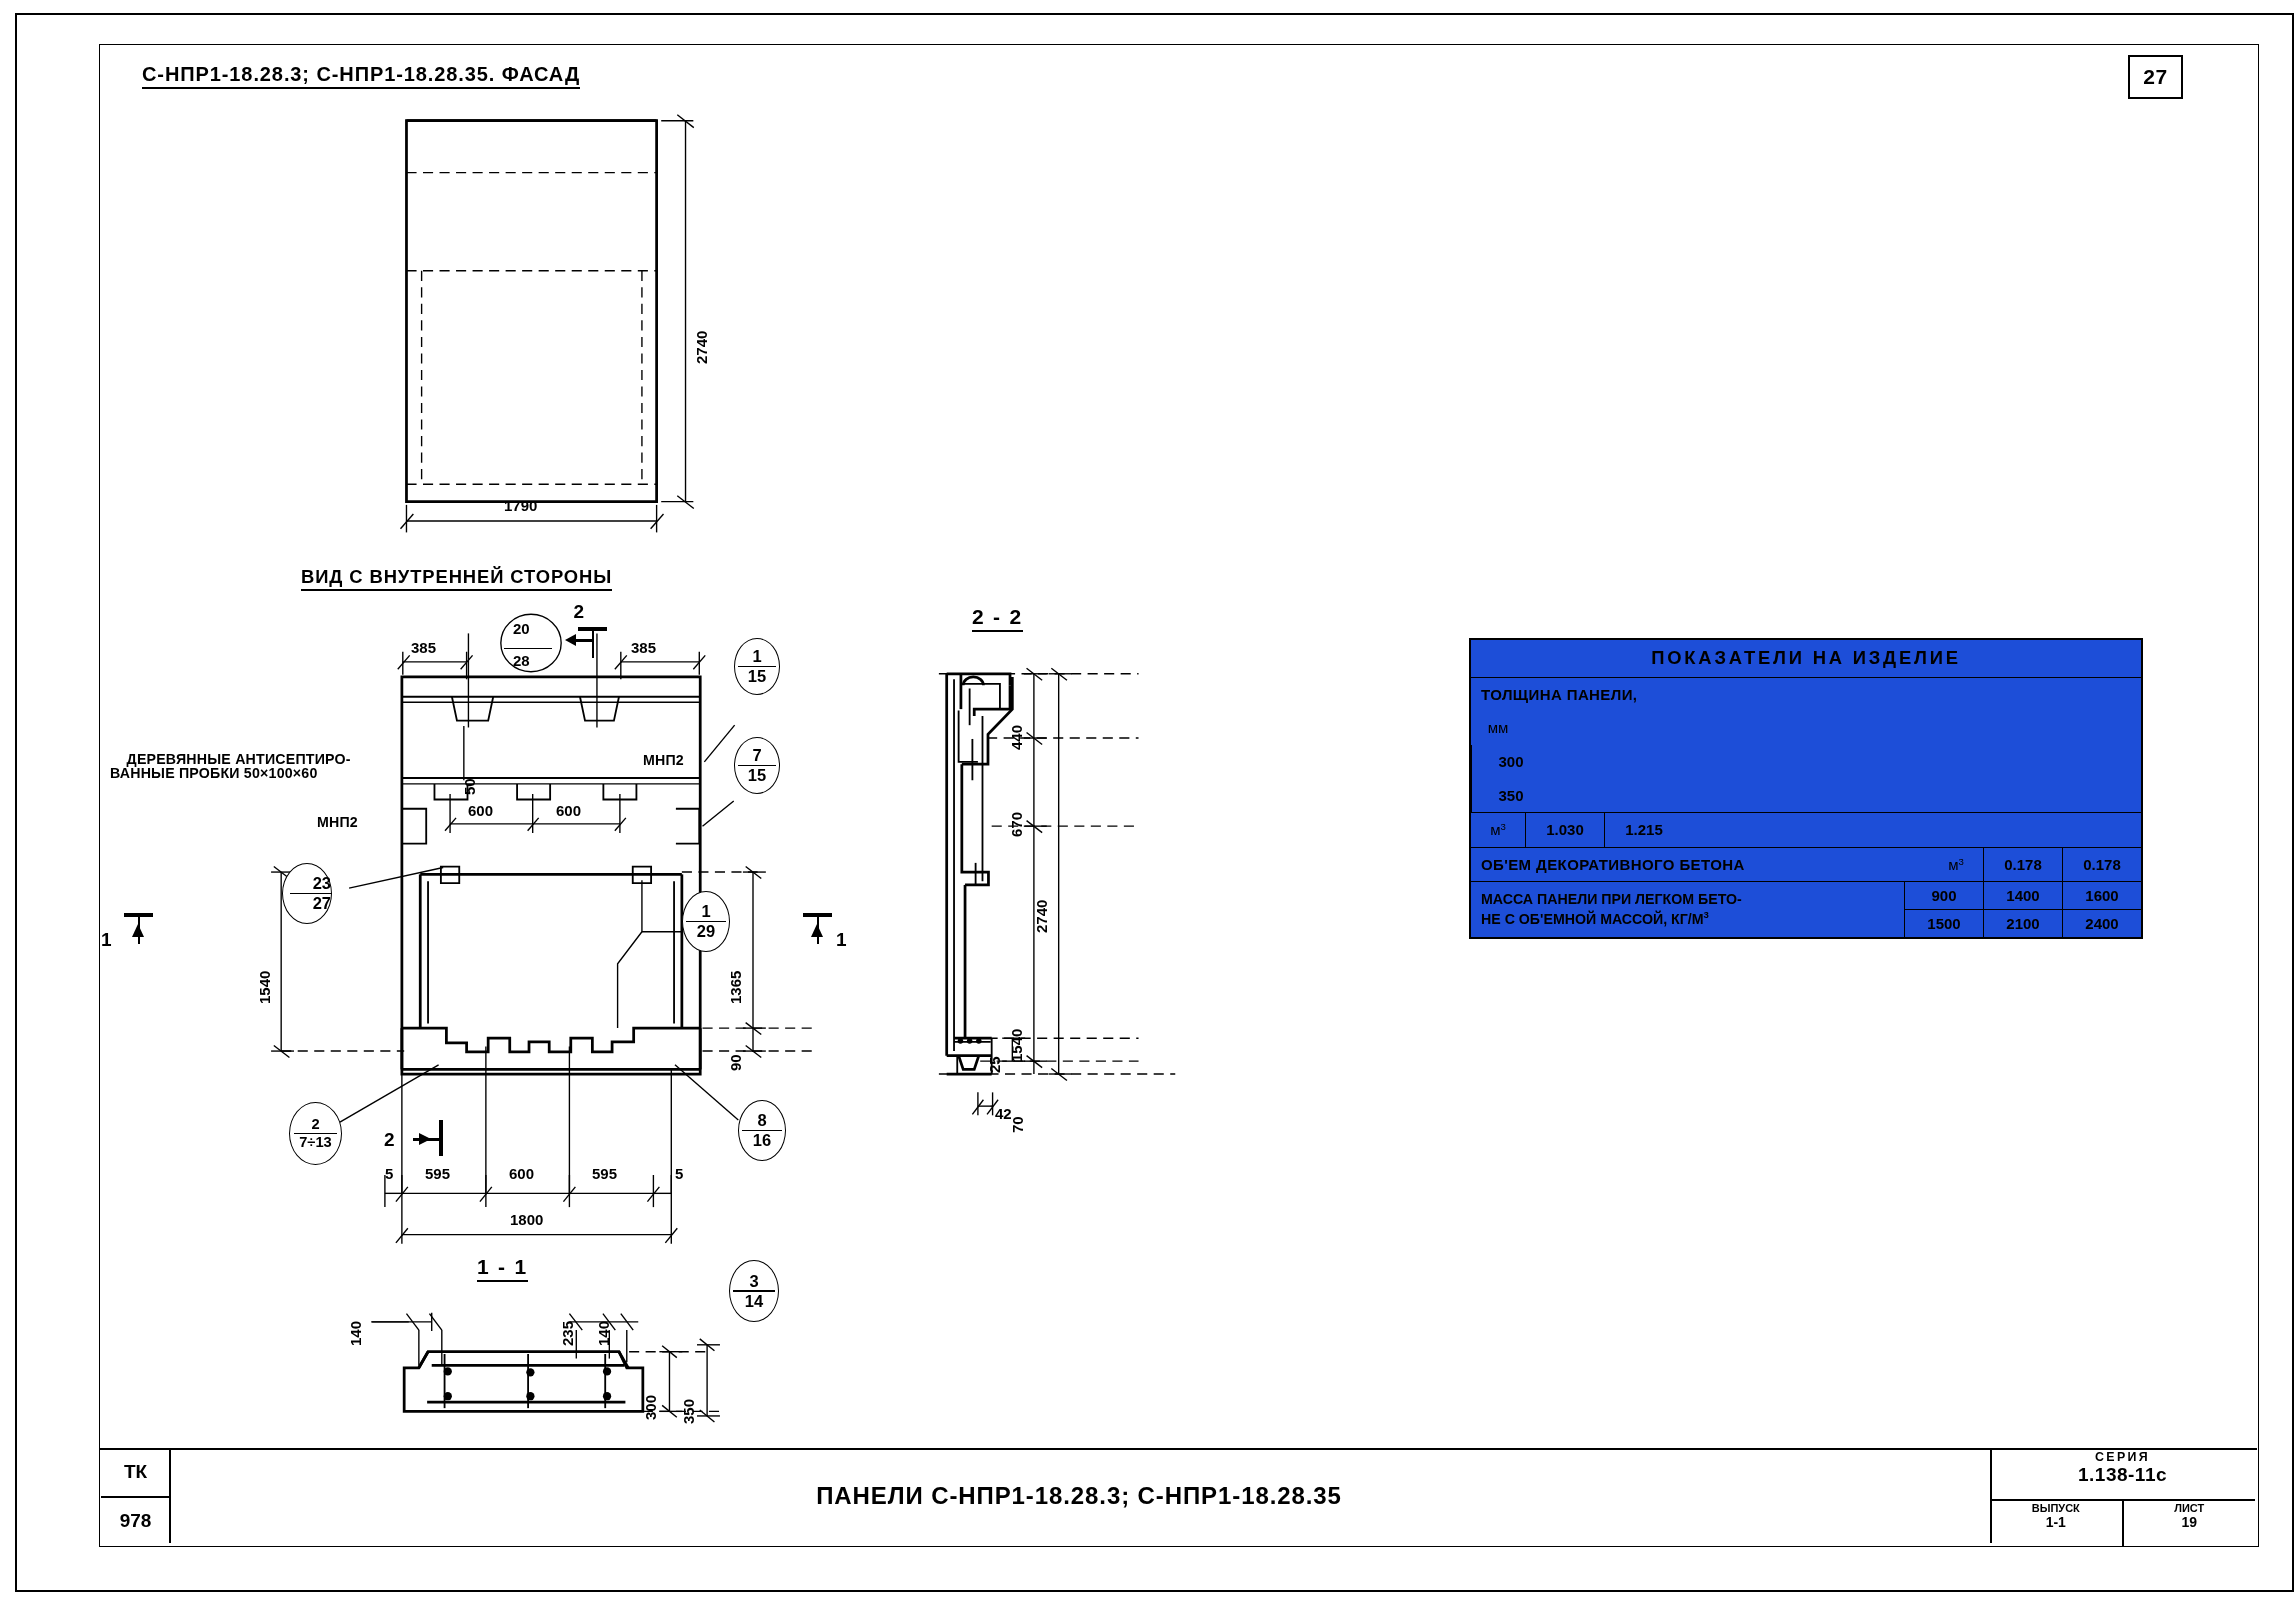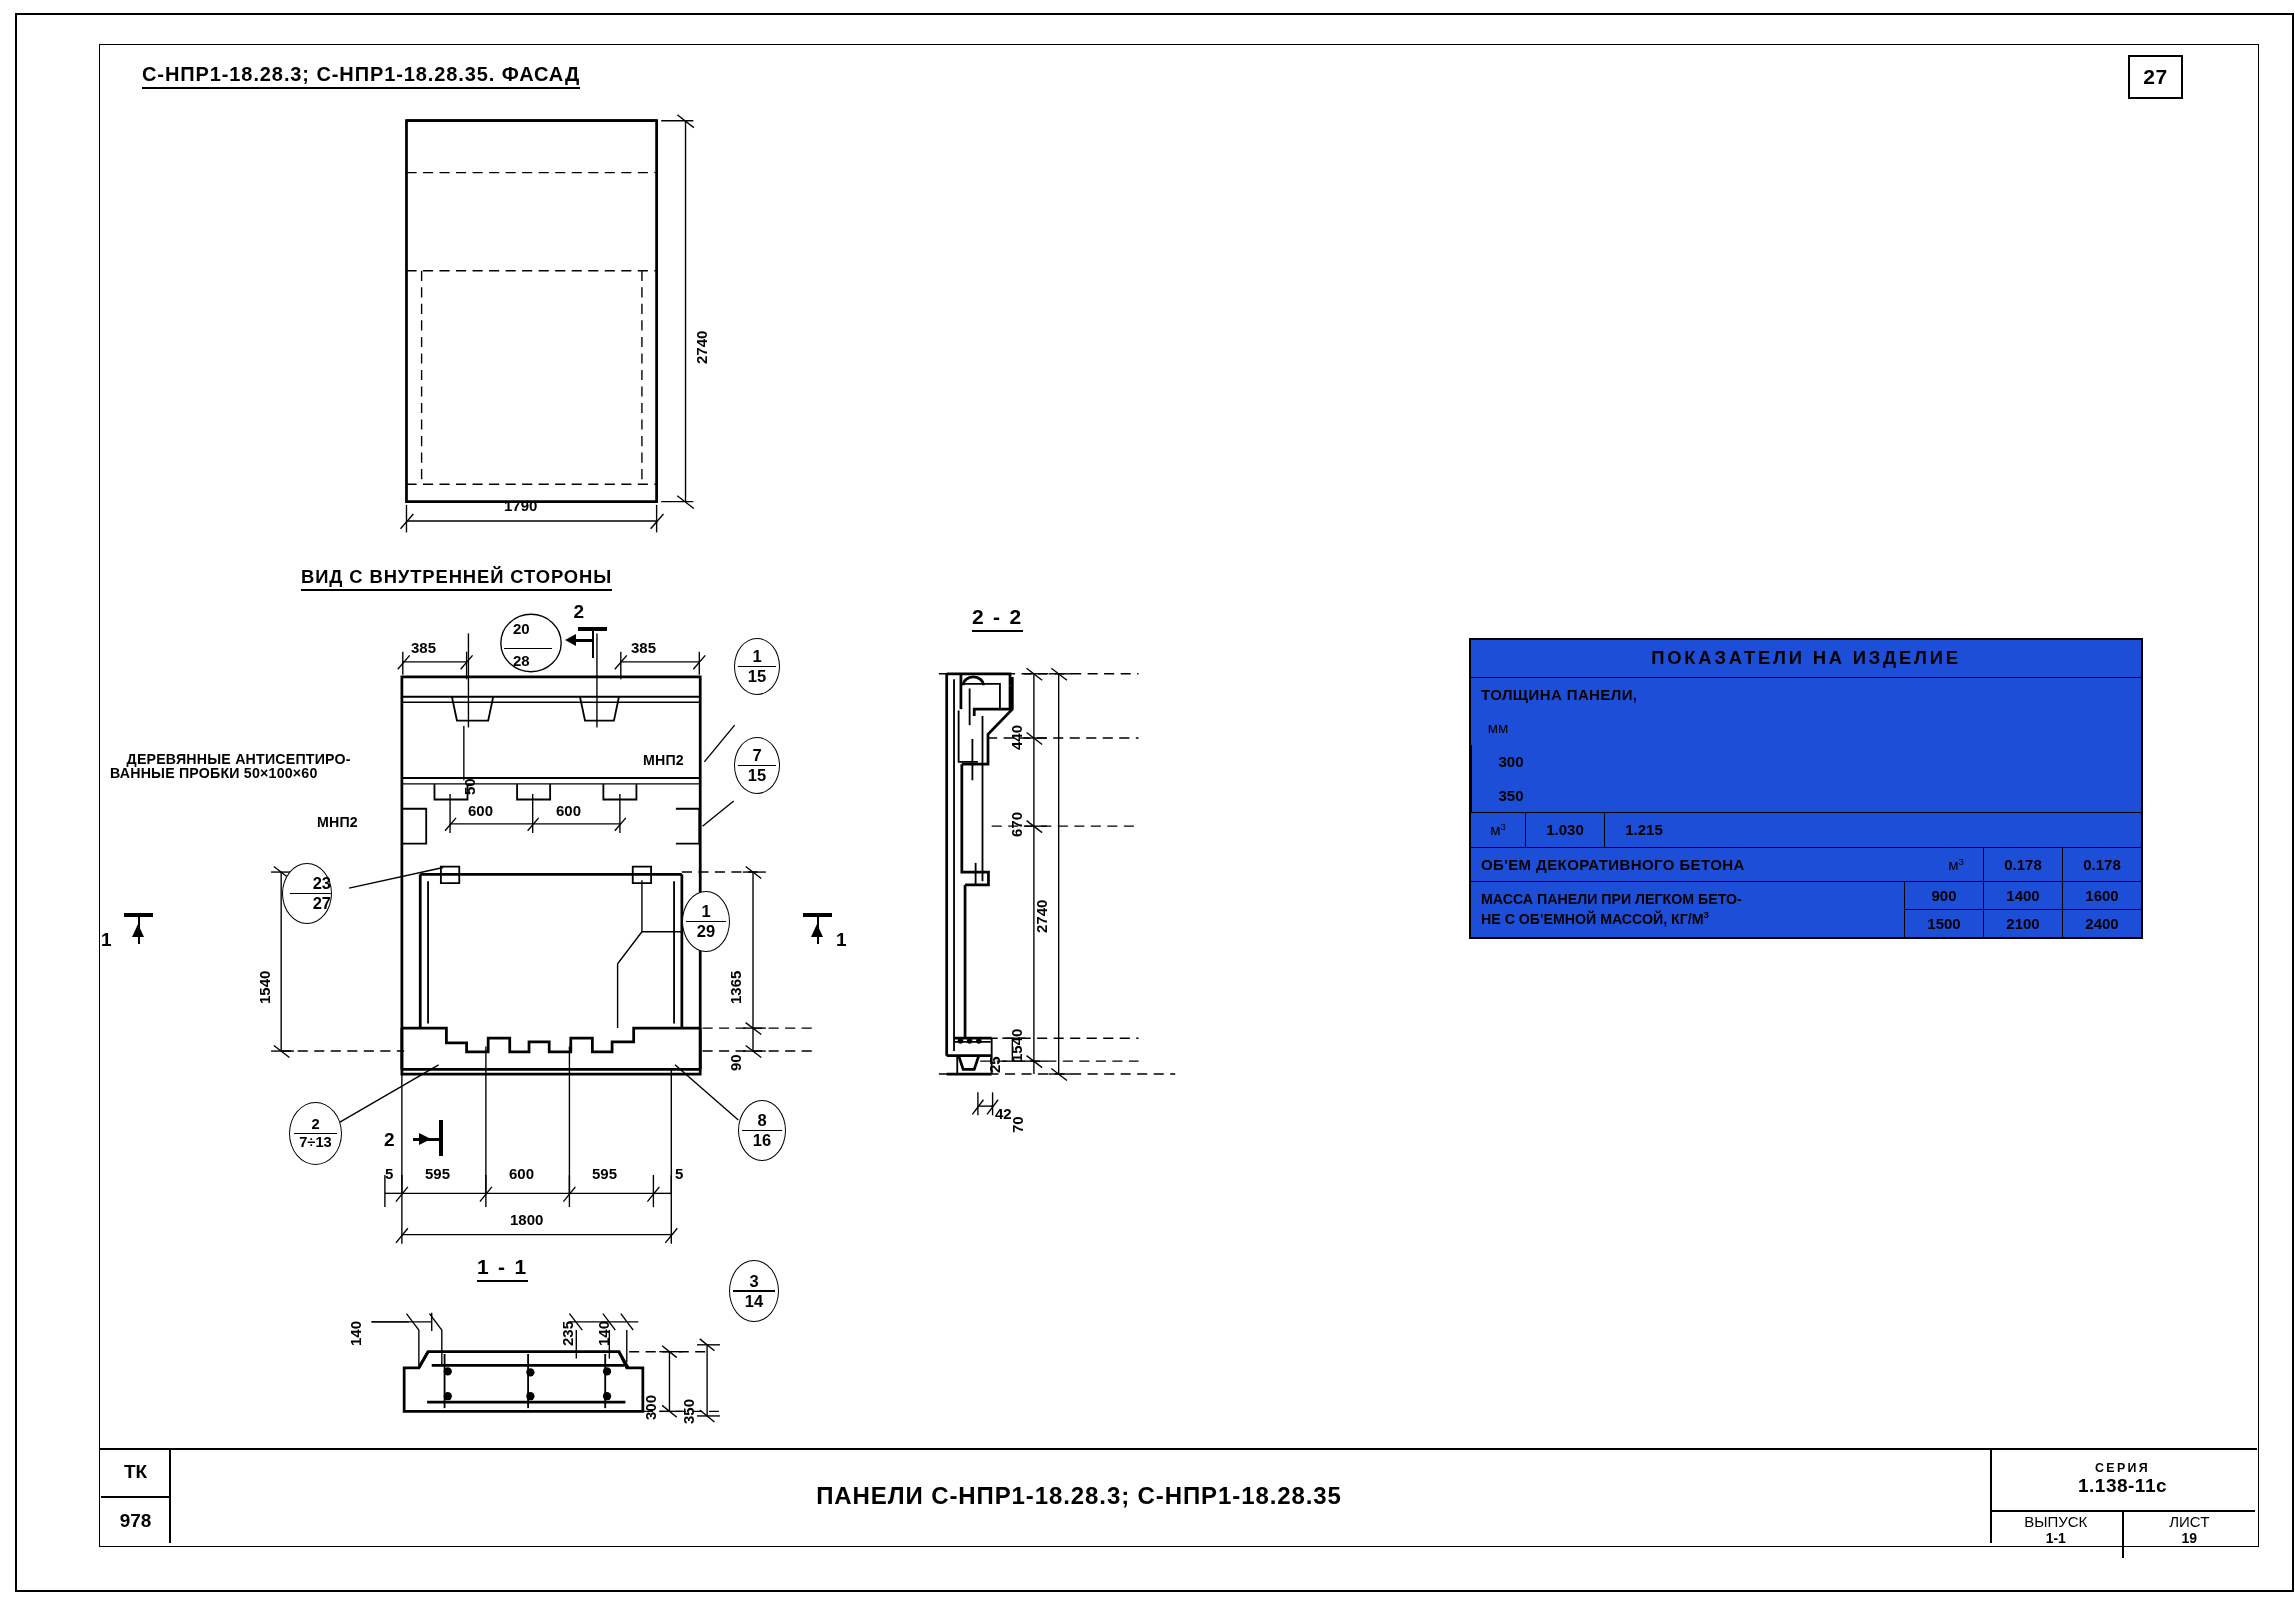--- a/index.html
+++ b/index.html
@@ -60,27 +60,27 @@
   
   .tb-left{position:absolute;left:101px;top:1448px;width:69px;height:95px;}
   .tb-left .cell{height:50%;display:flex;align-items:center;justify-content:center;
                  font-size:19px;font-weight:bold;}
   .tb-left .cell:first-child{border-bottom:2.3px solid #000;}
   .tb-main{position:absolute;left:169px;top:1448px;width:1820px;height:95px;
            display:flex;align-items:center;justify-content:center;
            font-size:24px;font-weight:bold;letter-spacing:0.9px;}
   .tb-right{position:absolute;left:1990px;top:1448px;width:265px;height:95px;}
   .tb-right .ser{height:49px;border-bottom:2.3px solid #000;text-align:center;
-                 padding-top:13px;}
+                 padding-top:2px;}
   .tb-right .ser .l1{font-size:12.4px;font-weight:bold;letter-spacing:2.3px;}
   .tb-right .ser .l2{font-size:19px;font-weight:bold;letter-spacing:0.5px;}
   .tb-right .bot{display:flex;height:46px;}
   .tb-right .bot>div{flex:1;text-align:center;padding-top:0.9px;}
   .tb-right .bot .vypusk{border-right:2.3px solid #000;}
-  .tb-right .bot .cl{font-size:15px;font-weight:normal;}
+  .tb-right .bot .cl{font-size:11px;font-weight:bold;}
   .tb-right .bot .cv{font-size:14px;font-weight:bold;}
   .secmark{position:absolute;}
   .secmark .cap{position:absolute;width:29px;height:4.1px;background:#000;left:0;top:0;}
   .secmark .stem{position:absolute;width:2.3px;height:28.5px;background:#000;left:13.8px;top:2.8px;}
   .secmark .lbl{position:absolute;font-size:19px;font-weight:bold;}
   svg{position:absolute;overflow:visible;}
   .spk{fill:none;stroke:#000;stroke-width:4;}
   .spk5{fill:none;stroke:#000;stroke-width:6;}
   .spk3{fill:none;stroke:#000;stroke-width:3;}
   .spkd{fill:none;stroke:#000;stroke-width:3;stroke-dasharray:22 14;}

